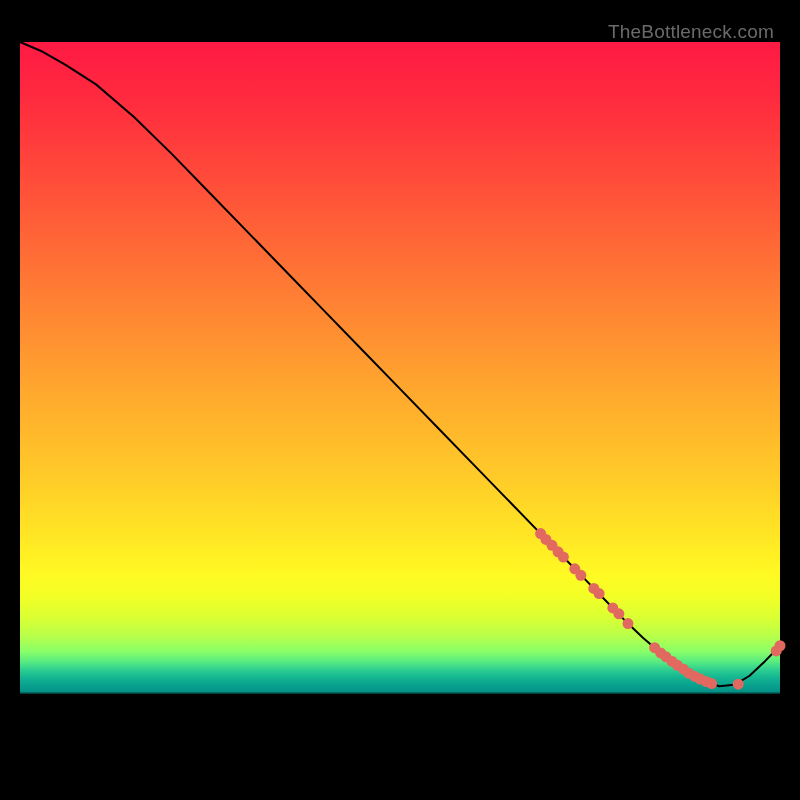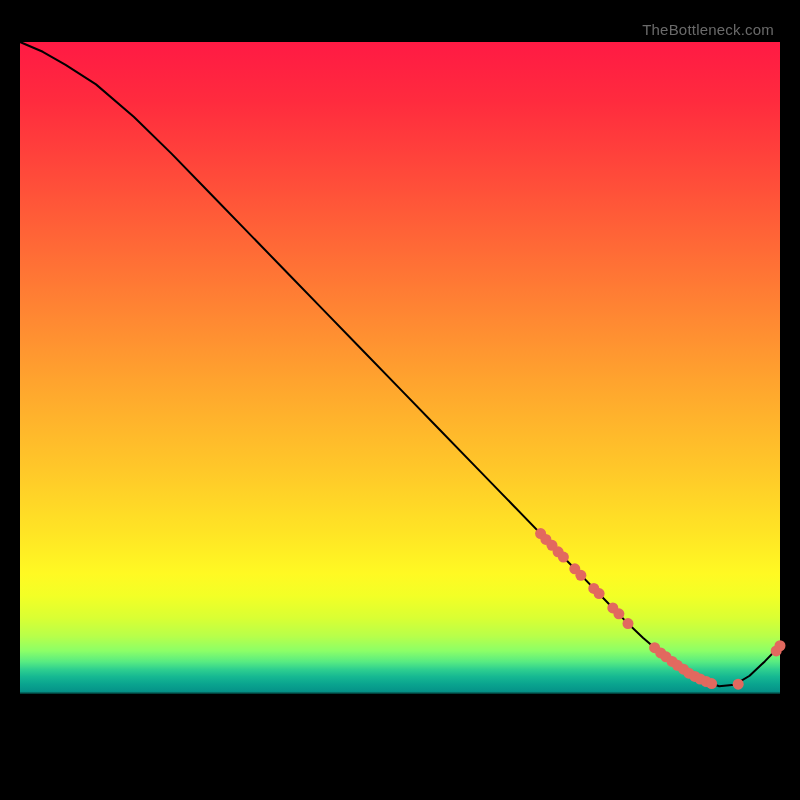--- a/index.html
+++ b/index.html
@@ -7,21 +7,21 @@
   .frame {
     position: absolute;
     left: 20px; top: 20px;
     width: 760px; height: 760px;
     background: #000;
   }
   .watermark {
     position: absolute;
     top: 1px; right: 6px;
     font-family: Arial, sans-serif;
-    font-size: 15px;
+    font-size: 19px;
     color: #6a6a6a;
     font-weight: 400;
     letter-spacing: 0.2px;
   }
   .plot {
     position: absolute;
     left: 0; top: 22px;
     width: 760px; height: 738px;
     background: linear-gradient(to bottom,
       #ff1a44 0%,

